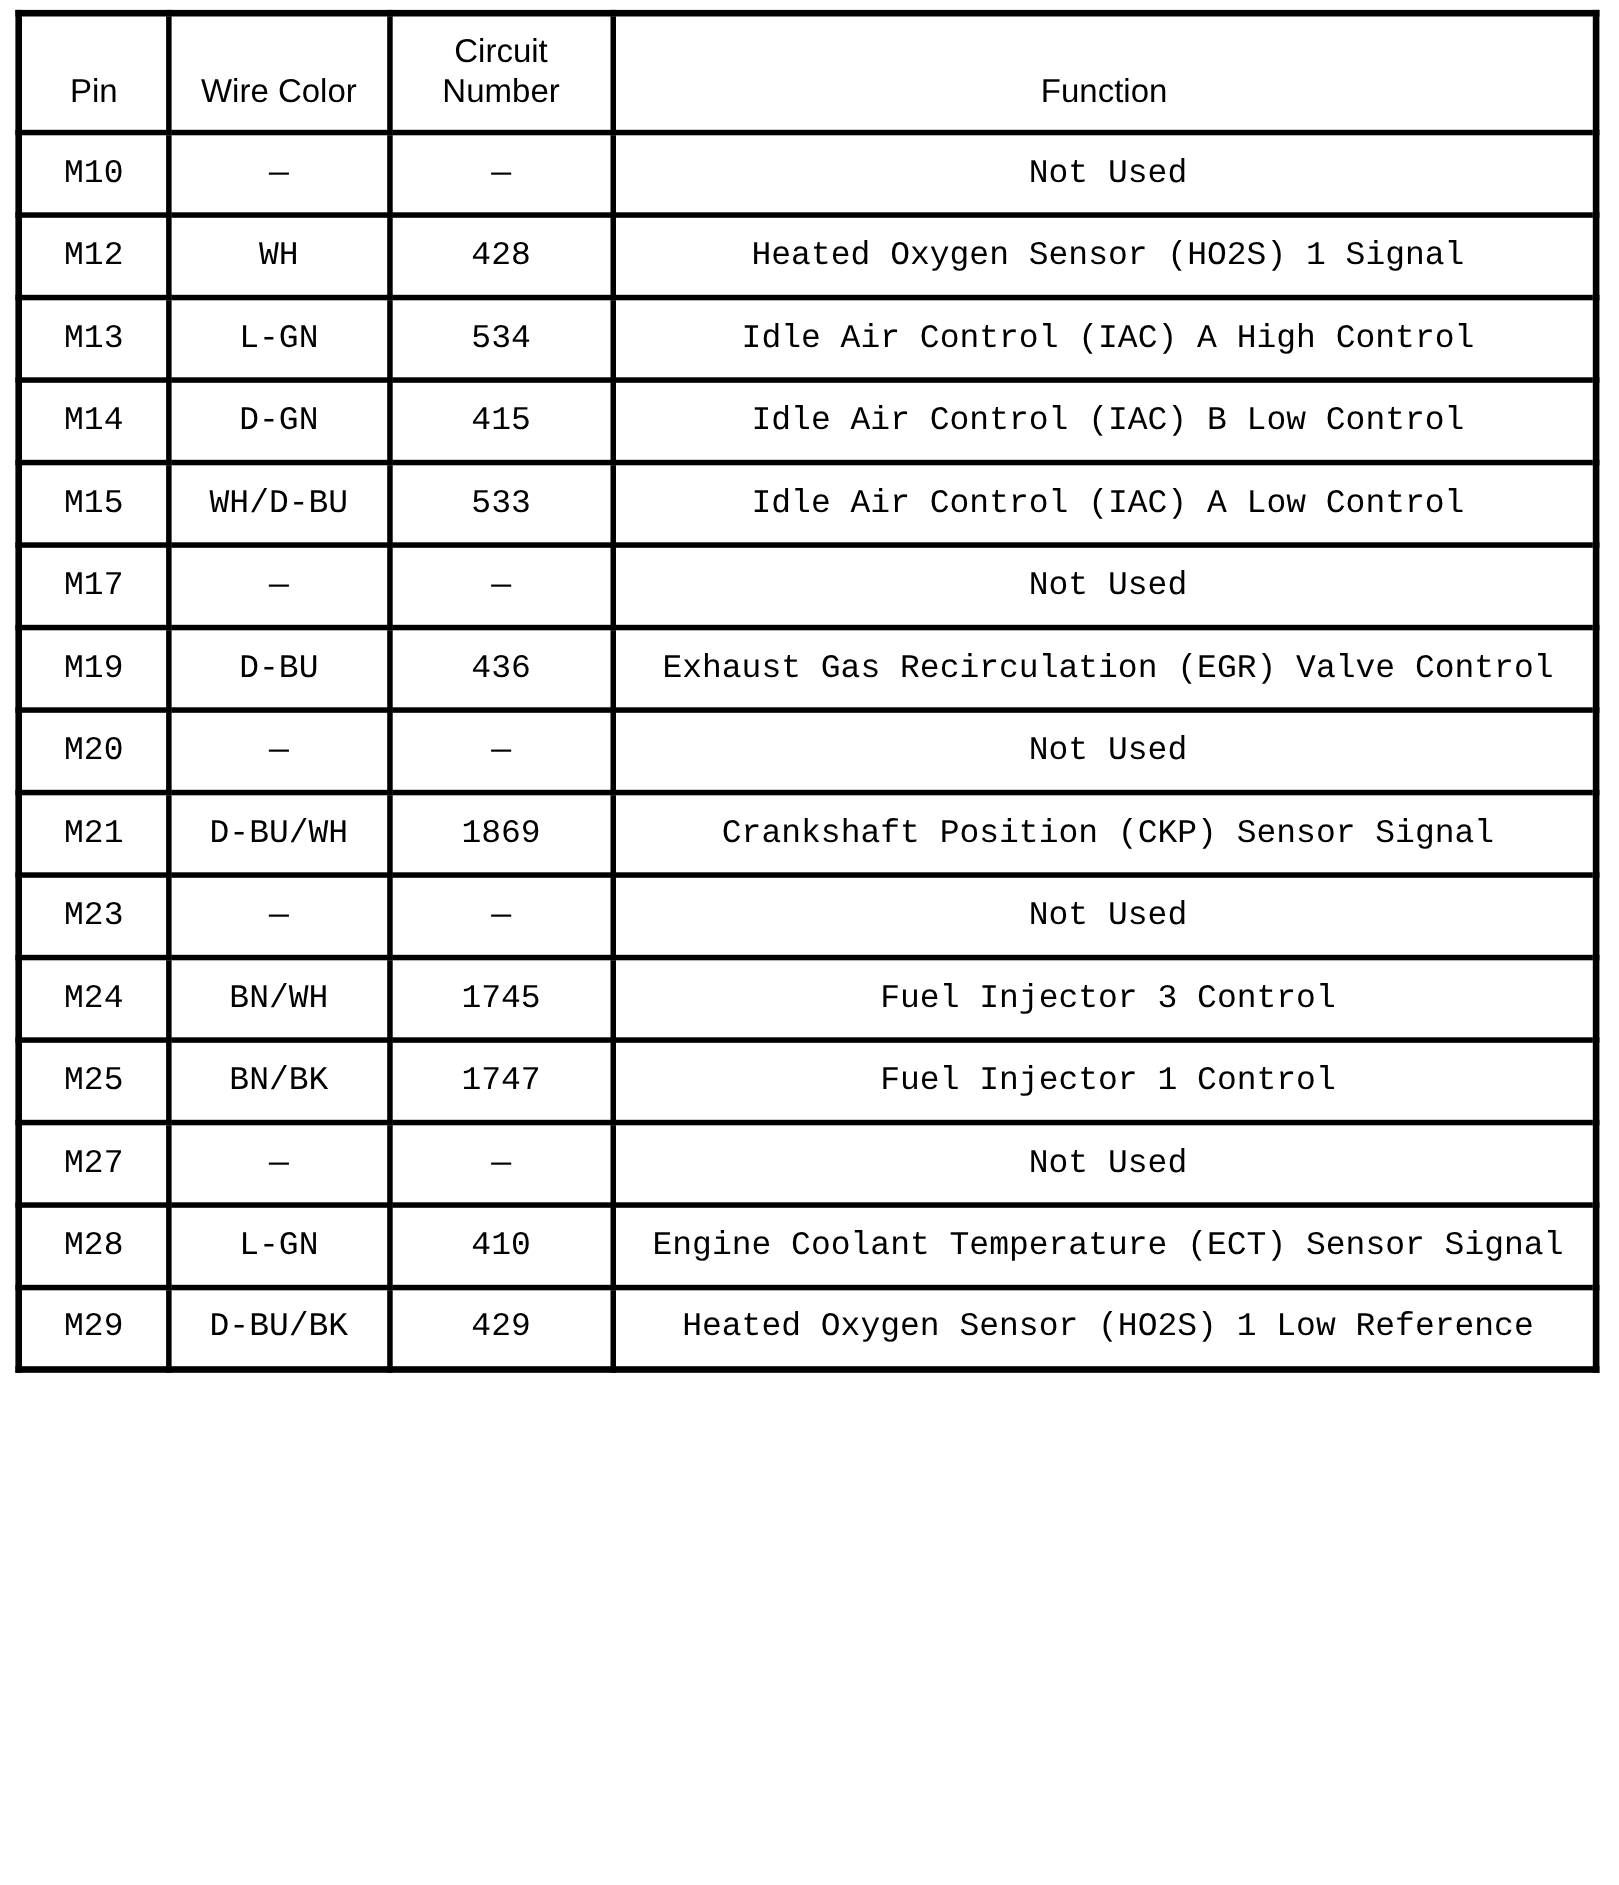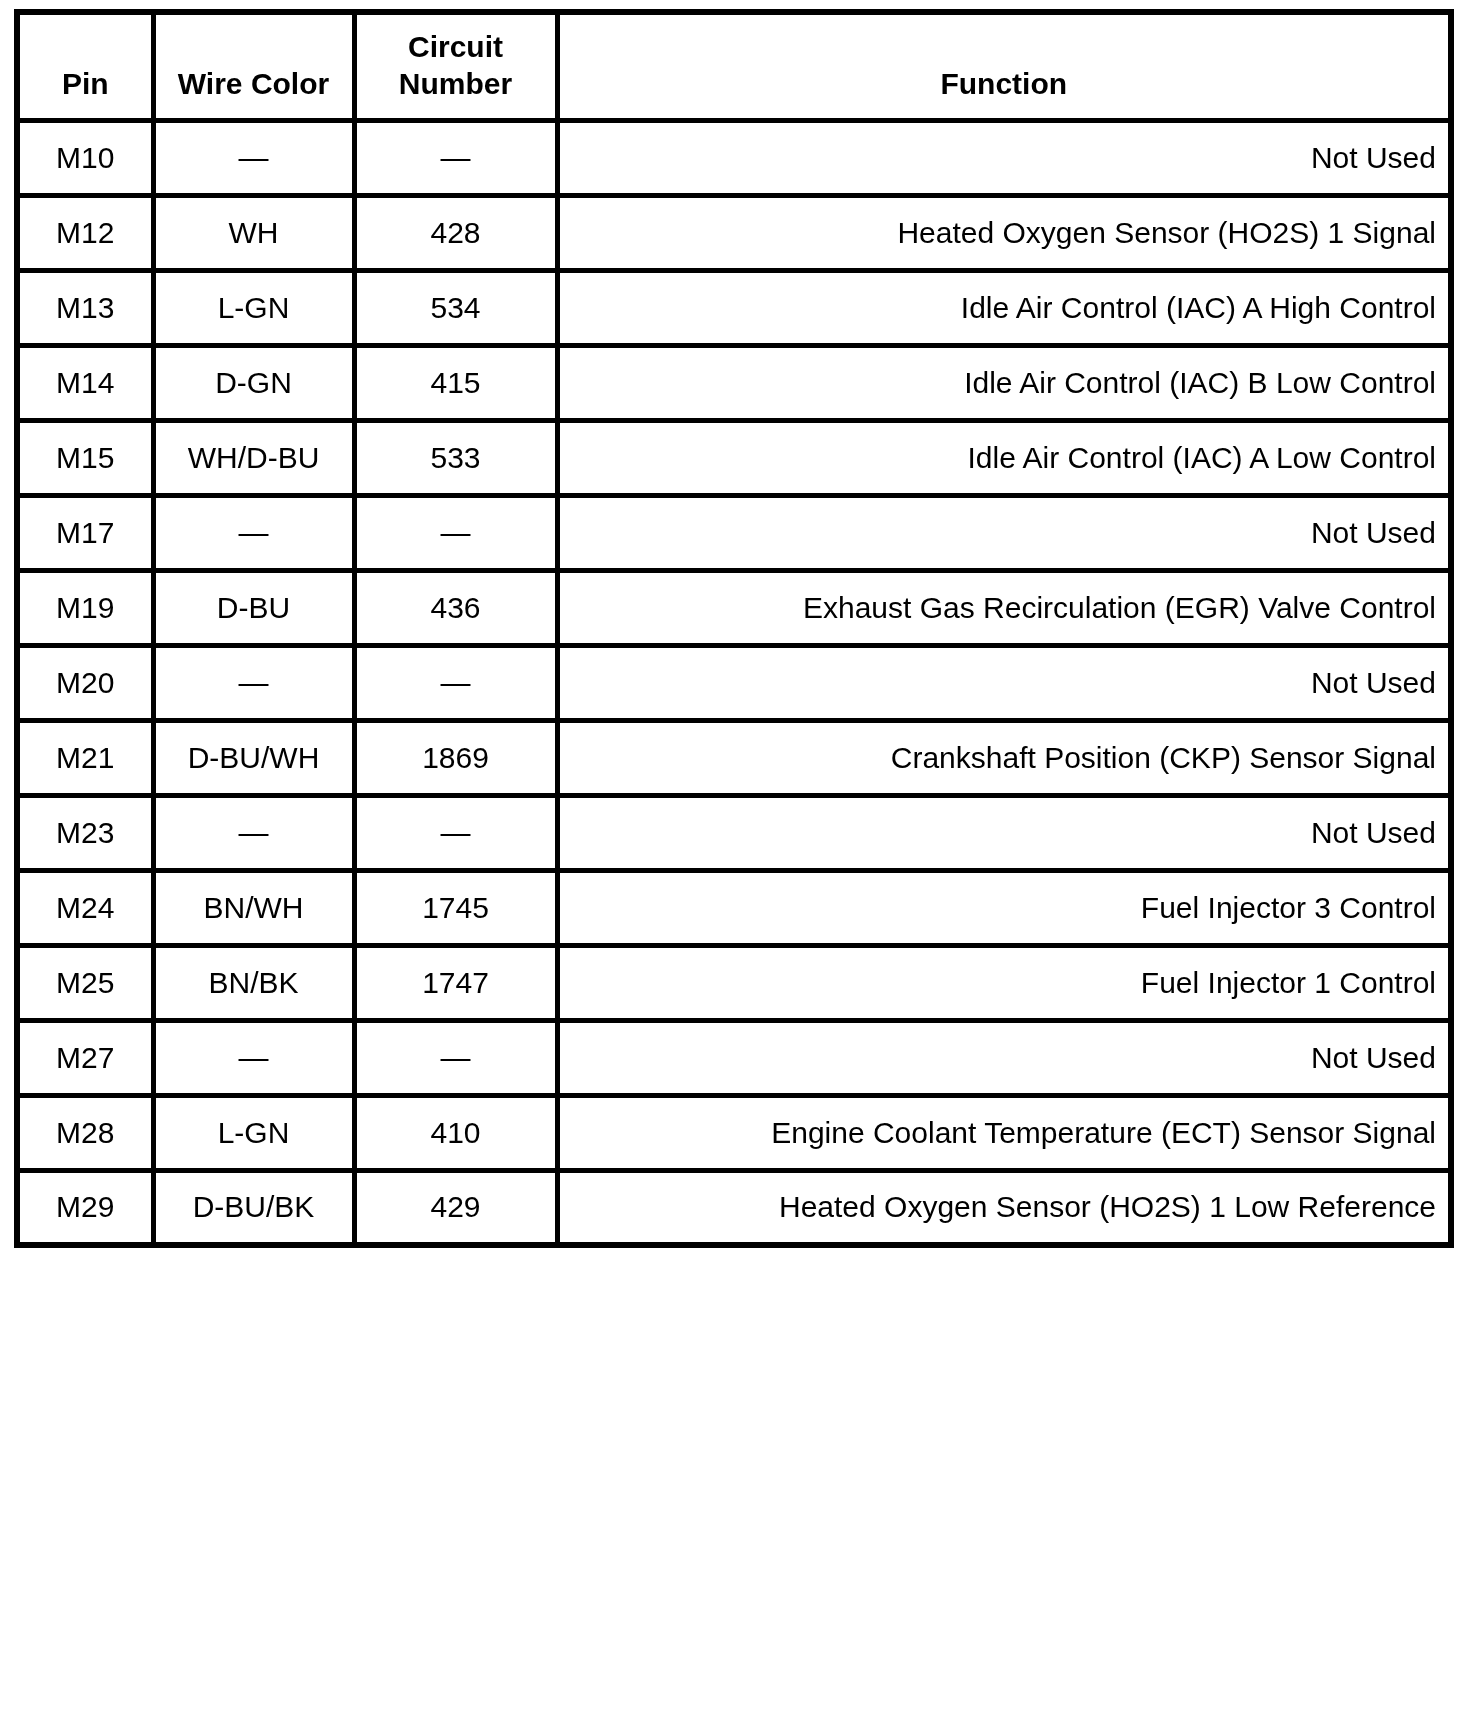--- a/index.html
+++ b/index.html
@@ -29,39 +29,40 @@
   table.pinout th,
   table.pinout td {
     border: 5px solid #000000;
     overflow: hidden;
   }
   table.pinout thead tr {
     height: 108px;
   }
   table.pinout tbody tr {
     height: 75px;
+    font-family: Liberation Mono, monospace;
   }
   th.col-header {
     font-size: 30px;
-    font-weight: bold;
+    font-weight: normal;
     text-align: center;
     vertical-align: bottom;
     padding: 6px 10px 16px 10px;
     line-height: 37px;
   }
   td.cell {
     font-size: 30px;
     font-weight: normal;
     text-align: center;
     vertical-align: middle;
     padding: 0 6px;
     line-height: 36px;
   }
   td.cell.function {
-    text-align: right;
+    text-align: center;
     padding-left: 19px;
     padding-right: 12px;
   }
 </style>
 </head>
 <body>
 
 <div class="table-wrap">
   <table class="pinout">
     <colgroup>

